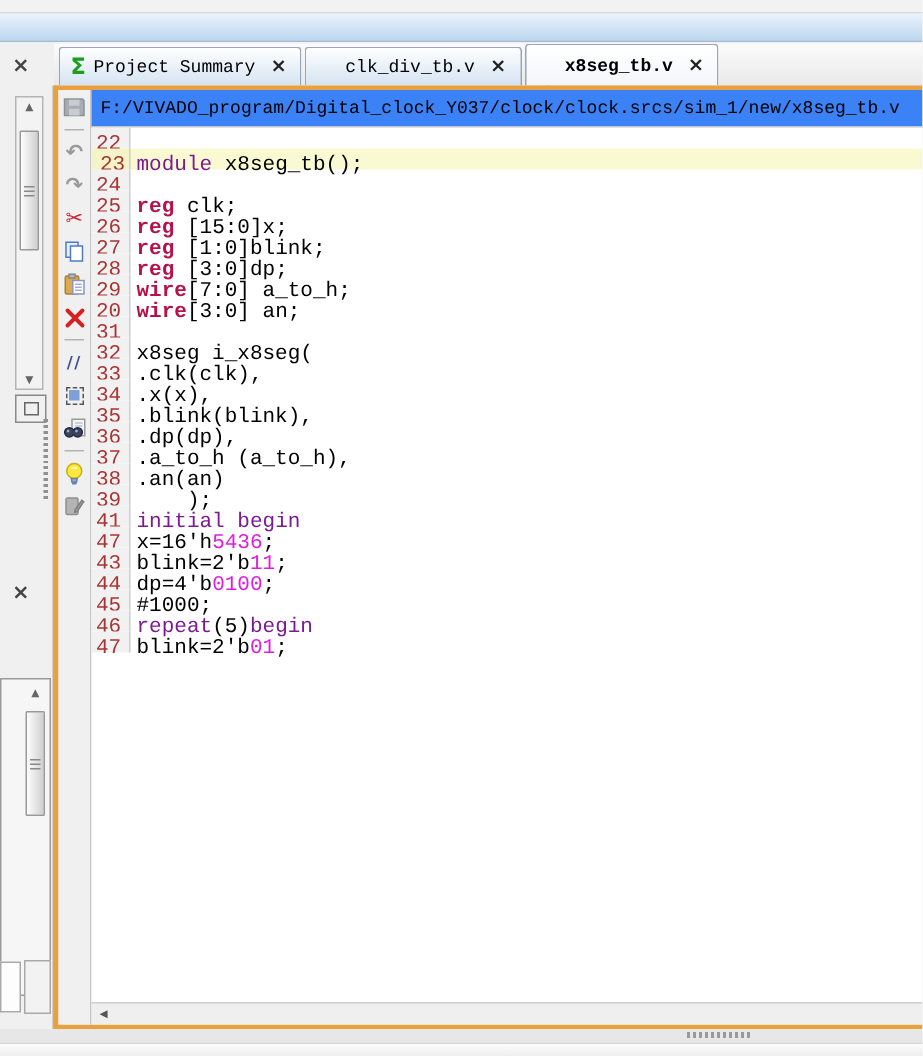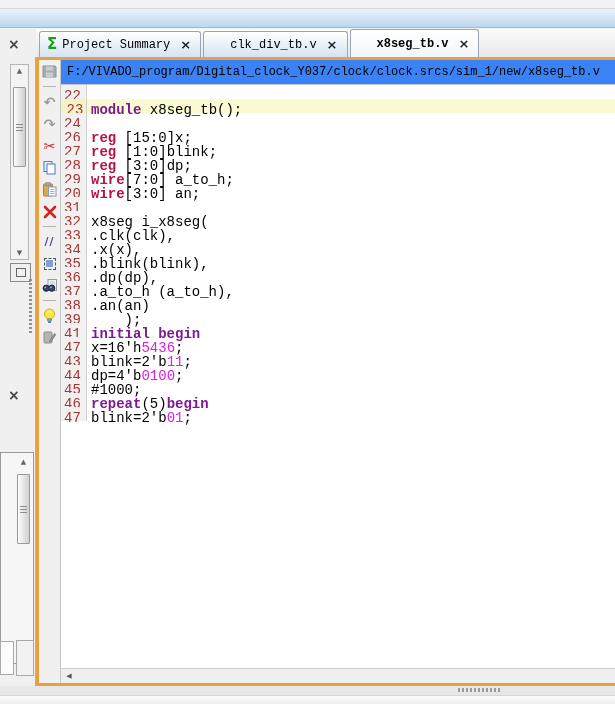--- a/index.html
+++ b/index.html
@@ -40,21 +40,21 @@
   .blockbox>div{width:7px;height:7px;background:#7e9fd8;}
   .eright{flex:1;display:flex;flex-direction:column;min-width:0;}
   .pathbar{height:24px;flex:none;background:#3b82f6;border-bottom:1px solid #c6c6c6;
     font-size:12px;line-height:24px;padding-left:6px;white-space:nowrap;overflow:hidden;color:#000;}
   .codewrap{flex:1;overflow:hidden;background:#fff;}
   .line{display:flex;height:14px;line-height:23px;font-size:14px;white-space:pre;}
   .gut{width:22px;flex:none;color:#a93434;background:#f1f1f1;border-right:1px solid #cfcfcf;padding-left:3px;}
   .codetxt{padding-left:4px;flex:1;}
   .line.cur{background:#fafad2;}
   .line.cur .gut{background:#f4f4c8;text-align:center;}
-  .tok-k{color:#7c1a93;font-weight:bold;text-align:center;}
+  .tok-k{color:#7c1a93;font-weight:normal;text-align:center;}
   .tok-r{color:#b5124b;font-weight:bold;}
   .tok-n{color:#e01ce0;}
   .tok-p{color:#000;}
   .hscroll{height:14px;flex:none;background:#efefef;border-top:1px solid #cfcfcf;display:flex;align-items:center;}
   .harrow{width:16px;text-align:center;font-size:7px;color:#555;font-family:"DejaVu Sans",sans-serif;cursor:pointer;}
   
   .bottom-strip{position:absolute;left:0;top:686px;width:615px;height:9px;background:#e7e7e7;}
   .dots-h{position:absolute;left:458px;top:688px;width:42px;height:4px;
     background:repeating-linear-gradient(90deg,#9a9a9a 0 2px,transparent 2px 4px);}
   .statusbar{position:absolute;left:0;top:695px;width:615px;height:9px;background:linear-gradient(#fcfcfc,#ececec);border-top:1px solid #d5d5d5;}
@@ -193,20 +193,21 @@
           <path d="M8 10 L12.5 3.5 L13.8 4.5 L9.5 11 L7.8 11.6 Z" fill="#9a9a9a" stroke="#808080"></path>
         </svg>
     </div>
   </div>
   <div class="eright">
     <div class="pathbar">F:/VIVADO_program/Digital_clock_Y037/clock/clock.srcs/sim_1/new/x8seg_tb.v</div>
     <div class="codewrap">
         <div class="line"><span class="gut">22</span><span class="codetxt"></span></div>
         <div class="line cur"><span class="gut">23</span><span class="codetxt"><span class="tok-k">module</span><span class="tok-p"> x8seg_tb();</span></span></div>
         <div class="line"><span class="gut">24</span><span class="codetxt"></span></div>
+        <div class="line"><span class="gut">25</span><span class="codetxt"><span class="tok-r">reg</span><span class="tok-p"> clk;</span></span></div>
         <div class="line"><span class="gut">26</span><span class="codetxt"><span class="tok-r">reg</span><span class="tok-p"> [15:0]x;</span></span></div>
         <div class="line"><span class="gut">27</span><span class="codetxt"><span class="tok-r">reg</span><span class="tok-p"> [1:0]blink;</span></span></div>
         <div class="line"><span class="gut">28</span><span class="codetxt"><span class="tok-r">reg</span><span class="tok-p"> [3:0]dp;</span></span></div>
         <div class="line"><span class="gut">29</span><span class="codetxt"><span class="tok-r">wire</span><span class="tok-p">[7:0] a_to_h;</span></span></div>
         <div class="line"><span class="gut">20</span><span class="codetxt"><span class="tok-r">wire</span><span class="tok-p">[3:0] an;</span></span></div>
         <div class="line"><span class="gut">31</span><span class="codetxt"></span></div>
         <div class="line"><span class="gut">32</span><span class="codetxt"><span class="tok-p">x8seg i_x8seg(</span></span></div>
         <div class="line"><span class="gut">33</span><span class="codetxt"><span class="tok-p">.clk(clk),</span></span></div>
         <div class="line"><span class="gut">34</span><span class="codetxt"><span class="tok-p">.x(x),</span></span></div>
         <div class="line"><span class="gut">35</span><span class="codetxt"><span class="tok-p">.blink(blink),</span></span></div>

